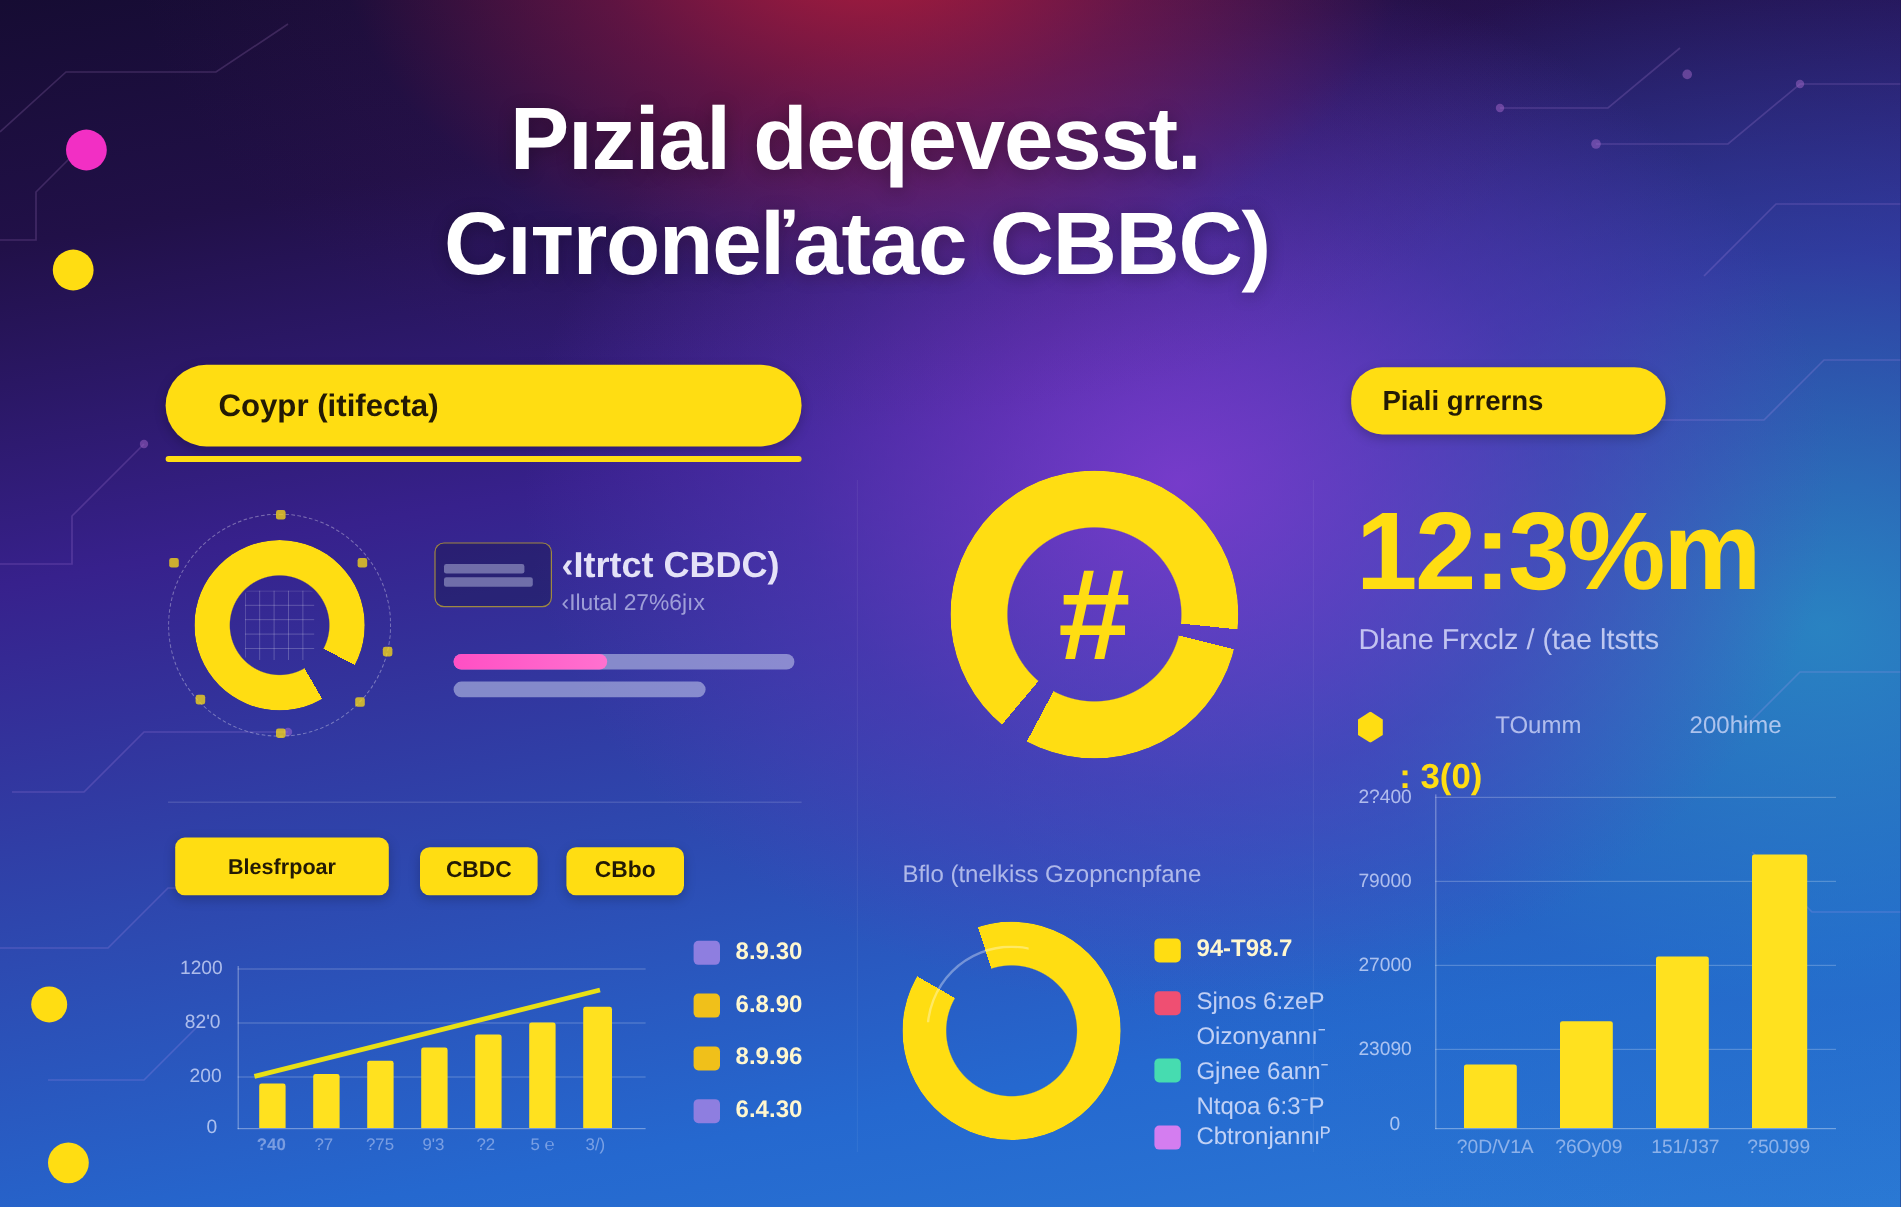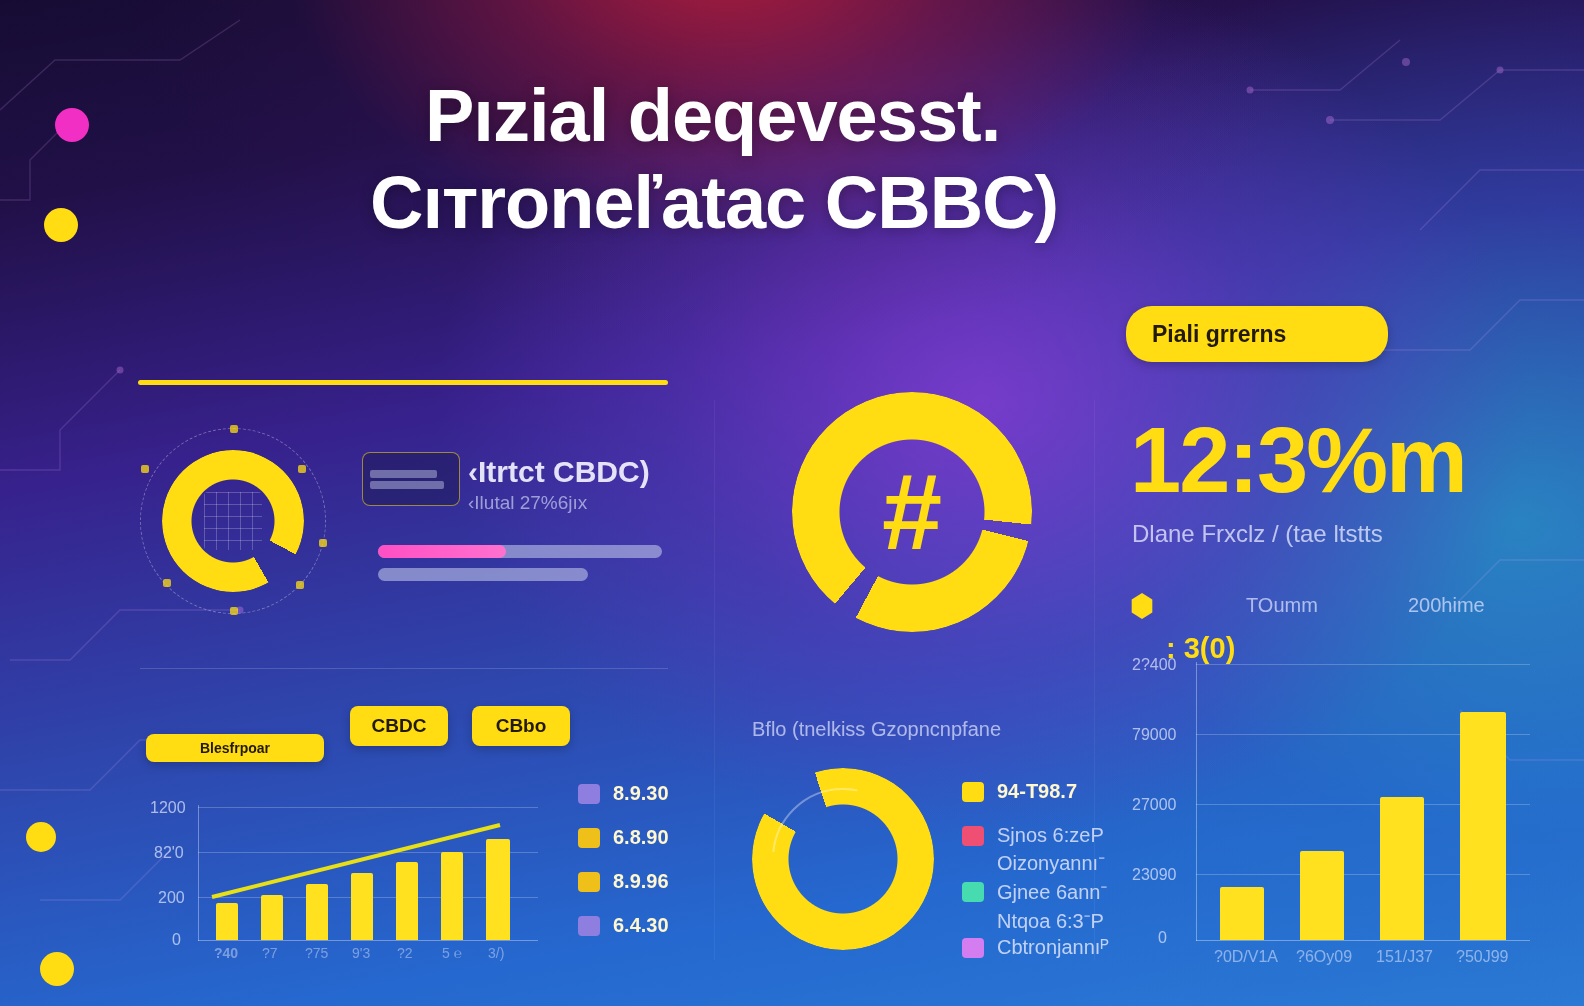--- a/index.html
+++ b/index.html
@@ -169,20 +169,21 @@
   <div class="dot" style="left:55px;top:108px;width:34px;height:34px;background:#f22fc4;"></div>
   <div class="dot" style="left:44px;top:208px;width:34px;height:34px;background:#ffdd12;"></div>
   <div class="dot" style="left:26px;top:822px;width:30px;height:30px;background:#ffdd12;"></div>
   <div class="dot" style="left:40px;top:952px;width:34px;height:34px;background:#ffdd12;"></div>
 
   <div class="title-wrap">
     <div class="title-line l2">Pızial deqevesst.</div>
     <div class="title-line">Cıтroneľatac CBBC)</div>
   </div>
 
+  <div class="pill tab-main">Coypr (itifecta)</div>
   <div class="tab-underline"></div>
   <div class="pill tab-right">Piali grrerns</div>
 
   <div class="donut-orbit">
     <div class="orbit-node" style="left:89px;top:-4px;"></div>
     <div class="orbit-node" style="left:157px;top:36px;"></div>
     <div class="orbit-node" style="left:178px;top:110px;"></div>
     <div class="orbit-node" style="left:155px;top:152px;"></div>
     <div class="orbit-node" style="left:89px;top:178px;"></div>
     <div class="orbit-node" style="left:22px;top:150px;"></div>
@@ -200,21 +201,21 @@
   <div class="kpi-title">‹Itrtct CBDC)</div>
   <div class="kpi-sub">‹Ilutal 27%6jıx</div>
 
   <div class="prog-track" style="left:378px;top:545px;width:284px;">
     <div class="prog-fill" style="width:45%"></div>
   </div>
   <div class="prog-track" style="left:378px;top:568px;width:210px;"></div>
 
   <div class="panel-divider" style="left:140px;top:668px;width:528px;height:1px;"></div>
 
-  <div class="pill" style="position:absolute;left:146px;top:734px;width:178px;height:28px;border-radius:8px;font-size:14px;justify-content:center;">Blesfrpoar</div>
+  <div class="pill" style="position:absolute;left:146px;top:698px;width:178px;height:48px;border-radius:8px;font-size:18px;justify-content:center;">Blesfrpoar</div>
   <div class="pill" style="position:absolute;left:350px;top:706px;width:98px;height:40px;border-radius:8px;font-size:19px;justify-content:center;">CBDC</div>
   <div class="pill" style="position:absolute;left:472px;top:706px;width:98px;height:40px;border-radius:8px;font-size:19px;justify-content:center;">CBbo</div>
 
   <div class="chart" style="left:150px;top:785px;width:400px;height:185px;">
     <div class="axis-label" style="left:0px;top:14px;">1200</div>
     <div class="axis-label" style="left:4px;top:59px;">82'0</div>
     <div class="axis-label" style="left:8px;top:104px;">200</div>
     <div class="axis-label" style="left:22px;top:146px;">0</div>
 
     <div class="gridline" style="left:48px;top:22px;width:340px;"></div>

